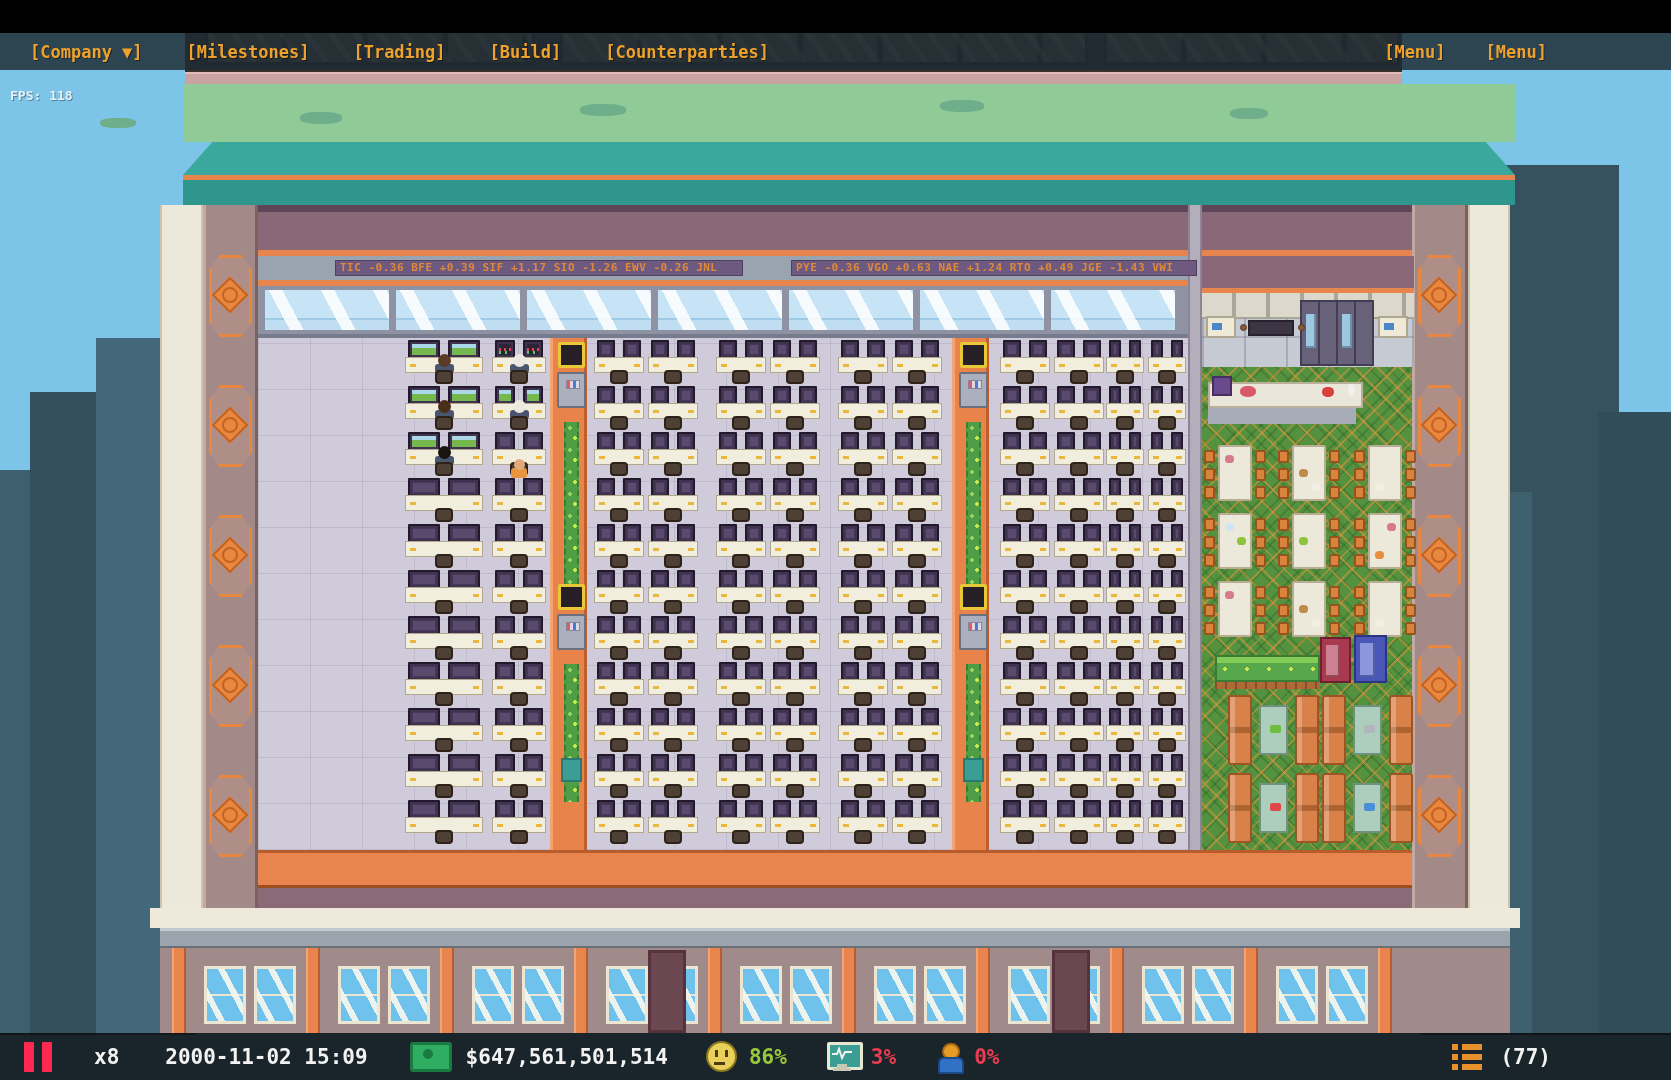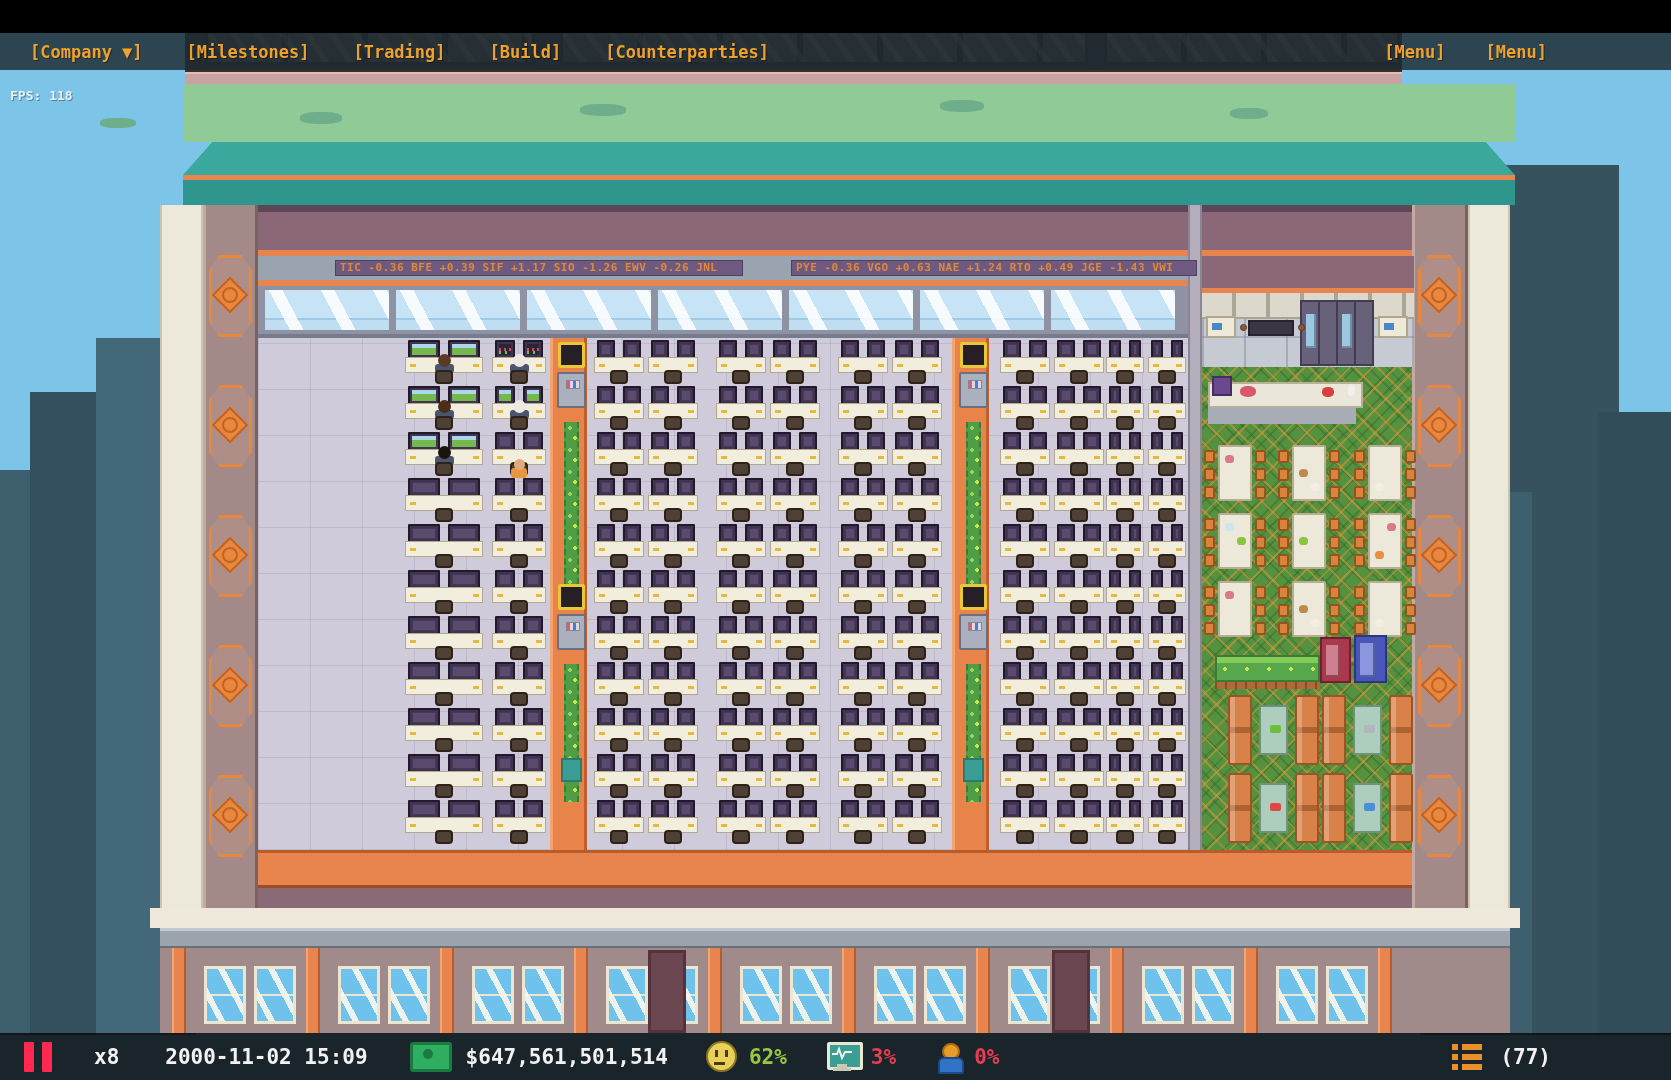--- a/index.html
+++ b/index.html
@@ -2210,21 +2210,21 @@
     <span class="sb-text" id="datetime">2000-11-02 15:09</span>
     <span class="money-icon">
         <span class="money-inner"></span>
       </span>
     <span class="sb-text" id="money">$647,561,501,514</span>
     <span class="smiley">
       <span class="eye eyeL"></span>
       <span class="eye eyeR"></span>
       <span class="mouth"></span>
     </span>
-    <span class="sb-text pct-green">62%</span>
+    <span class="sb-text pct-green">86%</span>
     <span class="moni-icon">
       <span class="moni-scr">
         <svg width="24" height="16" viewBox="0 0 24 16" style="position:absolute;left:0;top:0">
           <polyline points="2,9 7,9 9,4 12,13 15,7 22,7" fill="none" stroke="#f0f4ec" stroke-width="2"></polyline>
         </svg>
       </span>
       <span class="moni-stand"></span>
       <span class="moni-base"></span>
     </span>
     <span class="sb-text pct-red">3%</span>

